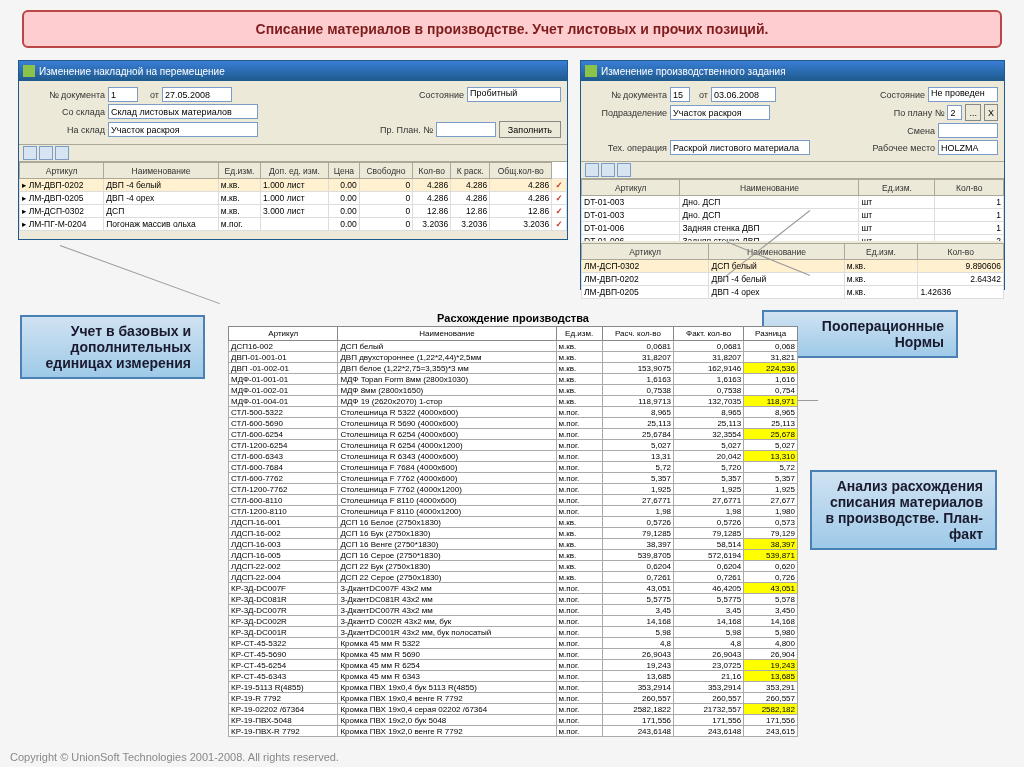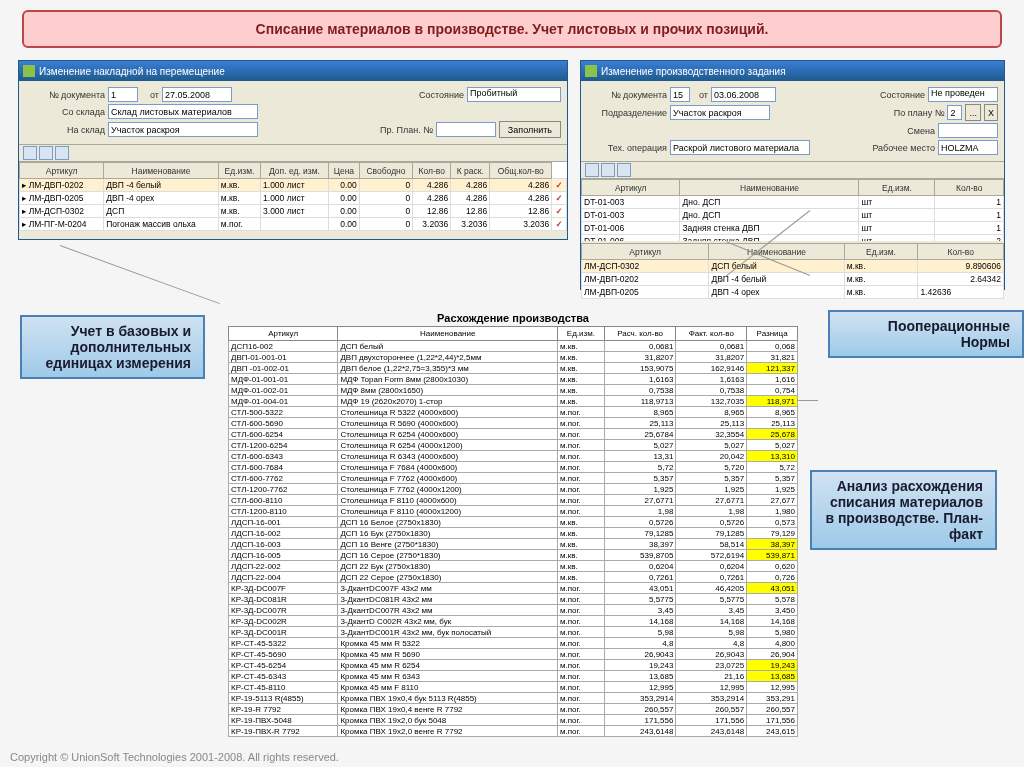--- a/index.html
+++ b/index.html
@@ -19,21 +19,21 @@
 .toolbar{height:18px;background:#ece9d8;border-top:1px solid #aca899;border-bottom:1px solid #aca899;display:flex;align-items:center;padding:0 4px;gap:2px}
 .toolbar .ticn{width:14px;height:14px;background:#d7e4f2;border:1px solid #7a9cc7}
 .grid{background:#fff;font-size:8.5px}
 .grid table{width:100%;border-collapse:collapse}
 .grid th{background:#ece9d8;border:1px solid #aca899;padding:1px 2px;font-weight:normal;color:#333;height:16px}
 .grid td{border:1px solid #ddd;padding:1px 2px;height:13px;white-space:nowrap}
 .grid tr.sel td{background:#fff1d0}
 .check{color:#c0392b;font-weight:bold}
 .labelbox{position:absolute;background:linear-gradient(#d0e2f2,#9ecae8);border:2px solid #4a80b4;border-radius:0;padding:6px 12px;text-align:right;font-size:14px;font-weight:bold;color:#1a1a2e}
 .lb1{top:315px;left:20px;width:185px}
-.lb2{top:310px;left:828px;width:196px}
+.lb2{top:310px;left:762px;width:196px}
 .lb3{top:470px;left:810px;width:187px}
 .disc-wrap{position:absolute;top:312px;left:228px;width:570px}
 .disc-title{text-align:center;font-weight:bold;font-size:11px;margin-bottom:2px}
 .disc{font-size:8px;background:#fff}
 .disc table{width:100%;border-collapse:collapse}
 .disc th{background:#fff;border:1px solid #888;padding:1px 2px;font-weight:normal;height:14px}
 .disc td{border:1px solid #aaa;padding:0 2px;height:11px;white-space:nowrap;overflow:hidden}
 .disc .hly{background:#ffff00}
 .disc .num{text-align:right}
 .footer{position:absolute;bottom:4px;left:10px;font-size:11px;color:#888}
@@ -305,21 +305,21 @@
             <td class="num">31,8207</td>
             <td class="num">31,8207</td>
             <td class="num">31,821</td>
           </tr>
           <tr>
             <td>ДВП -01-002-01</td>
             <td>ДВП белое (1,22*2,75=3,355)*3 мм</td>
             <td>м.кв.</td>
             <td class="num">153,9075</td>
             <td class="num">162,9146</td>
-            <td class="num hly">121,337</td>
+            <td class="num hly">224,536</td>
           </tr>
           <tr>
             <td>МДФ-01-001-01</td>
             <td>МДФ Topan Form 8мм (2800x1030)</td>
             <td>м.кв.</td>
             <td class="num">1,6163</td>
             <td class="num">1,6163</td>
             <td class="num">1,616</td>
           </tr>
           <tr>
@@ -532,44 +532,44 @@
           </tr>
           <tr>
             <td>КР-СТ-45-6343</td>
             <td>Кромка 45 мм R 6343</td>
             <td>м.пог.</td>
             <td class="num">13,685</td>
             <td class="num">21,16</td>
             <td class="num hly">13,685</td>
           </tr>
           <tr>
-            <td>КР-СТ-45-8110</td>
-            <td>Кромка 45 мм F 8110</td>
-            <td>м.пог.</td>
-            <td class="num">12,995</td>
-            <td class="num">12,995</td>
-            <td class="num">12,995</td>
-          </tr>
-          <tr>
             <td>КР-19-5113 R(4855)</td>
             <td>Кромка ПВХ 19x0,4 бук 5113 R(4855)</td>
             <td>м.пог.</td>
             <td class="num">353,2914</td>
             <td class="num">353,2914</td>
             <td class="num">353,291</td>
           </tr>
           <tr>
             <td>КР-19-R 7792</td>
             <td>Кромка ПВХ 19x0,4 венге R 7792</td>
             <td>м.пог.</td>
             <td class="num">260,557</td>
             <td class="num">260,557</td>
             <td class="num">260,557</td>
           </tr>
           <tr>
+            <td>КР-19-02202 /67364</td>
+            <td>Кромка ПВХ 19x0,4  серая 02202 /67364</td>
+            <td>м.пог.</td>
+            <td class="num">2582,1822</td>
+            <td class="num">21732,557</td>
+            <td class="num hly">2582,182</td>
+          </tr>
+          <tr>
             <td>КР-19-ПВХ-5048</td>
             <td>Кромка ПВХ 19x2,0 бук 5048</td>
             <td>м.пог.</td>
             <td class="num">171,556</td>
             <td class="num">171,556</td>
             <td class="num">171,556</td>
           </tr>
           <tr>
             <td>КР-19-ПВХ-R 7792</td>
             <td>Кромка ПВХ 19x2,0 венге R 7792</td>

